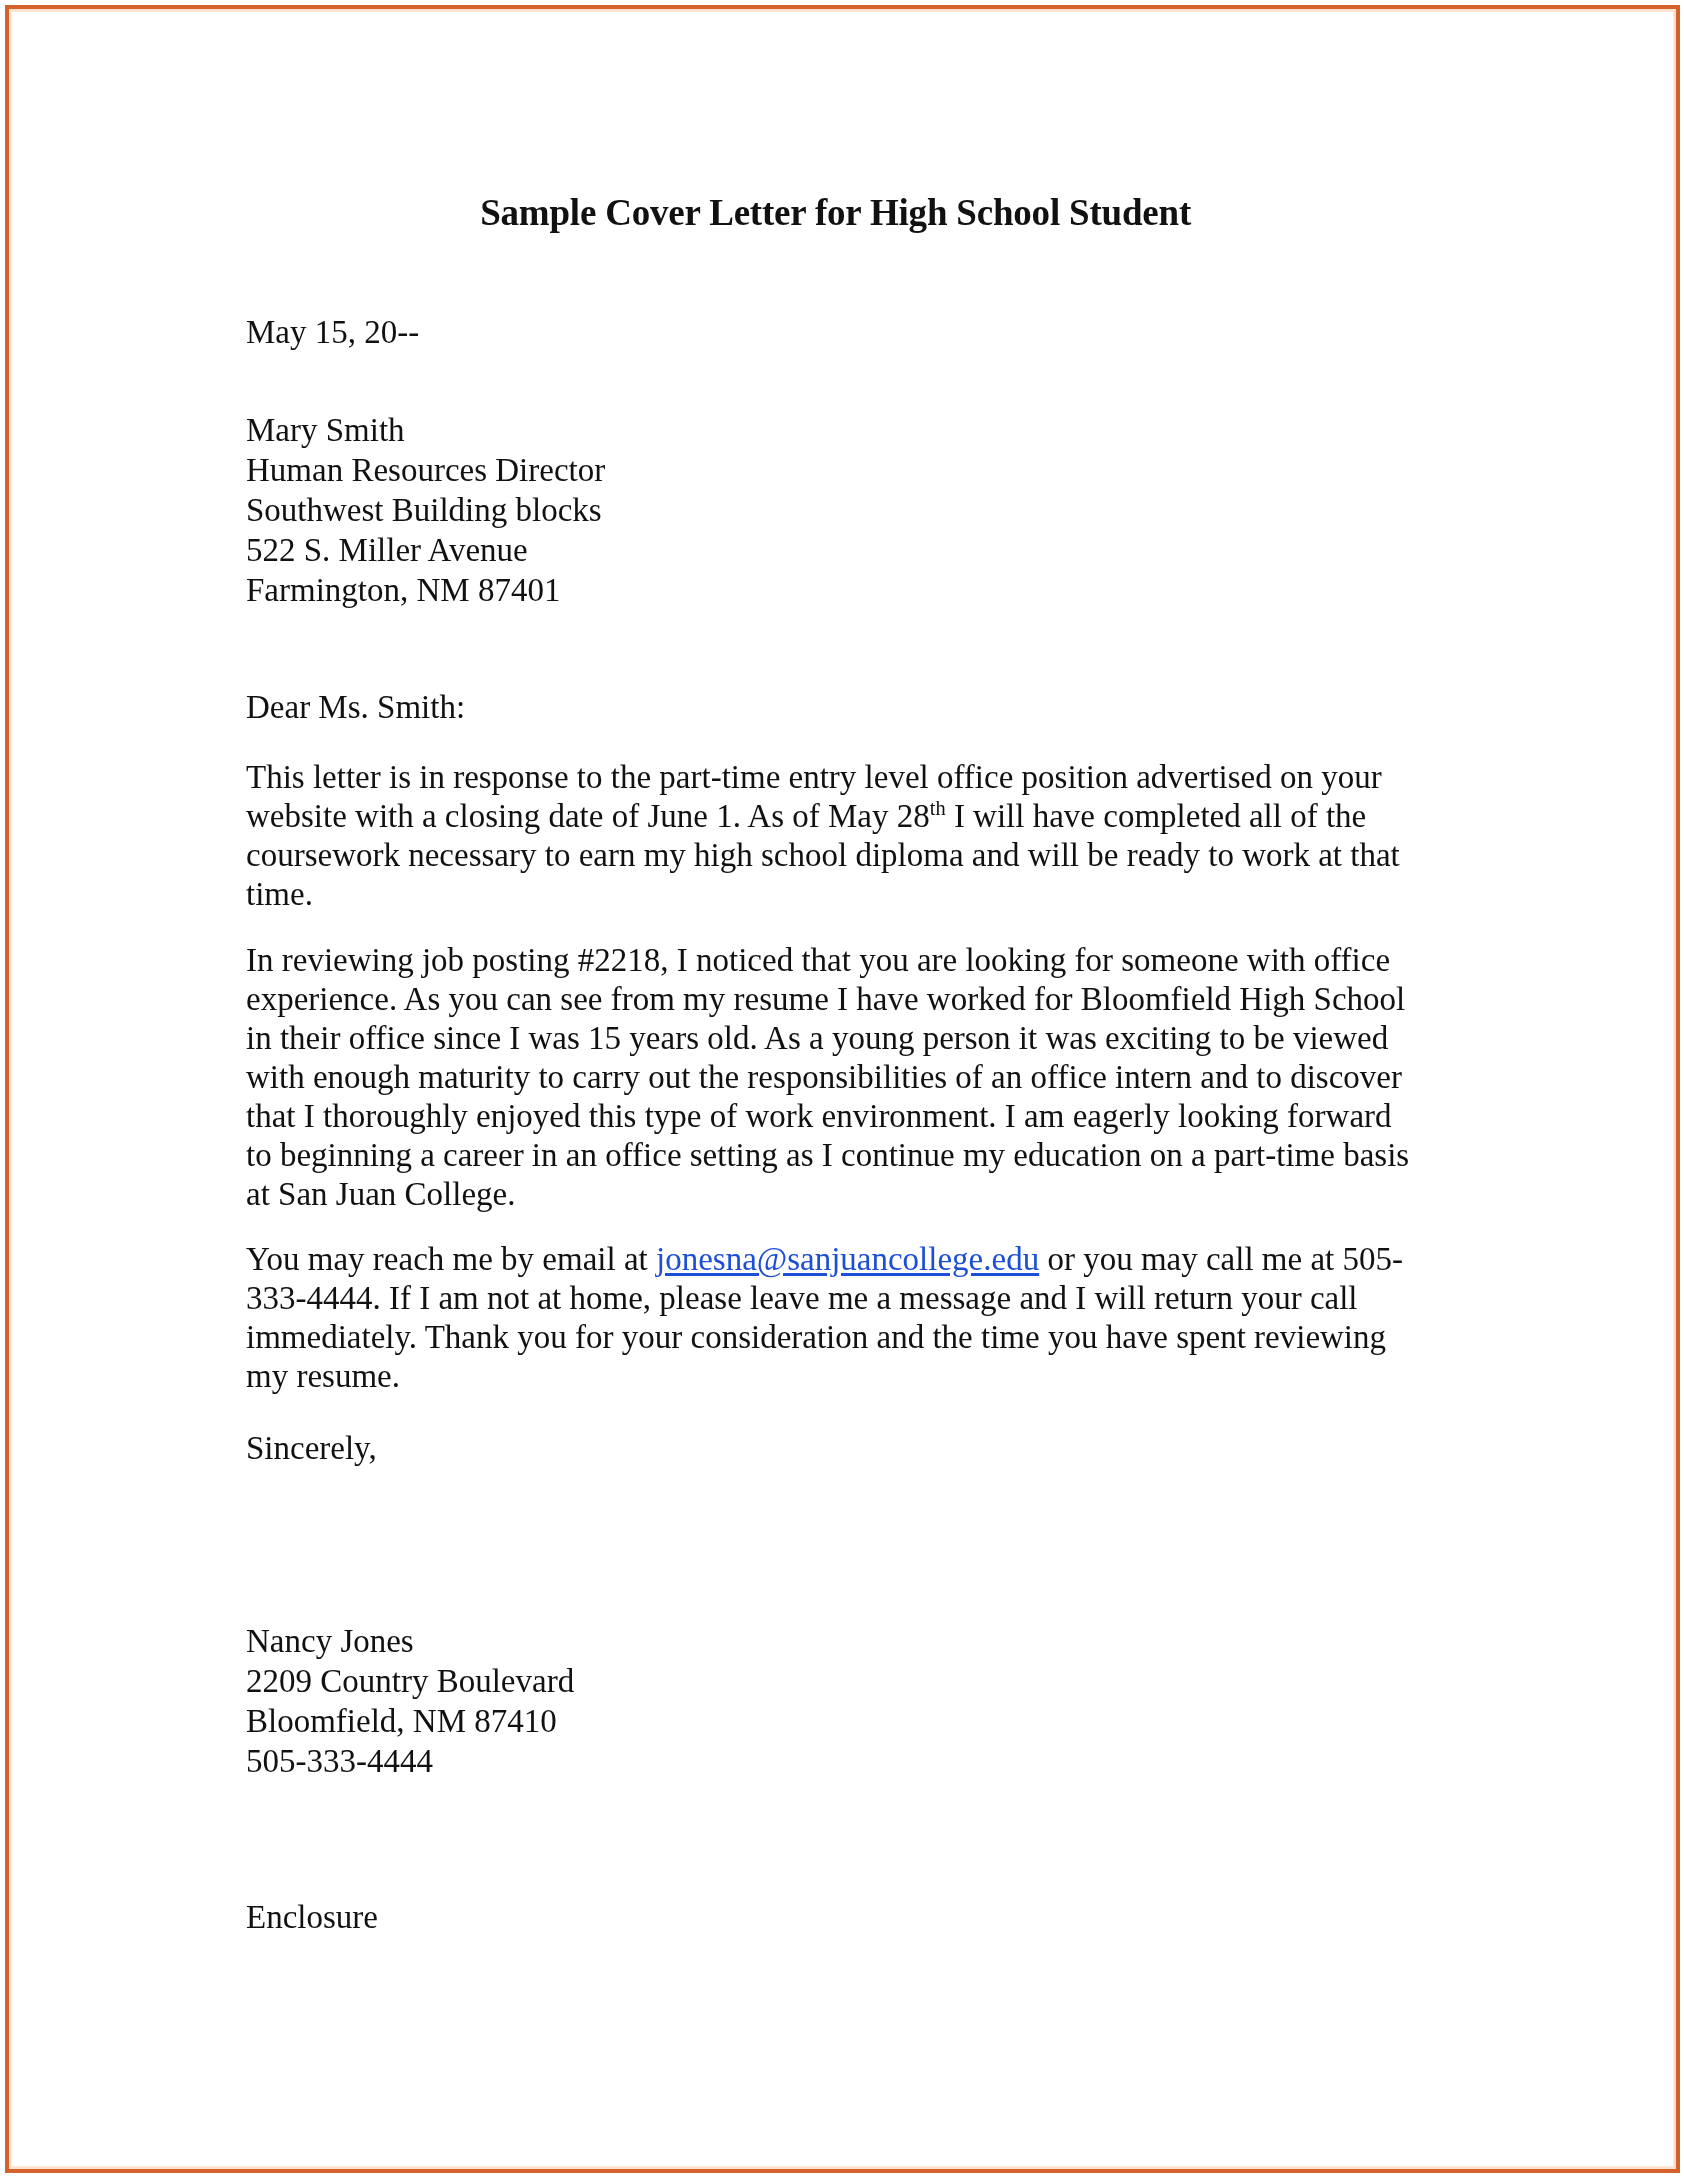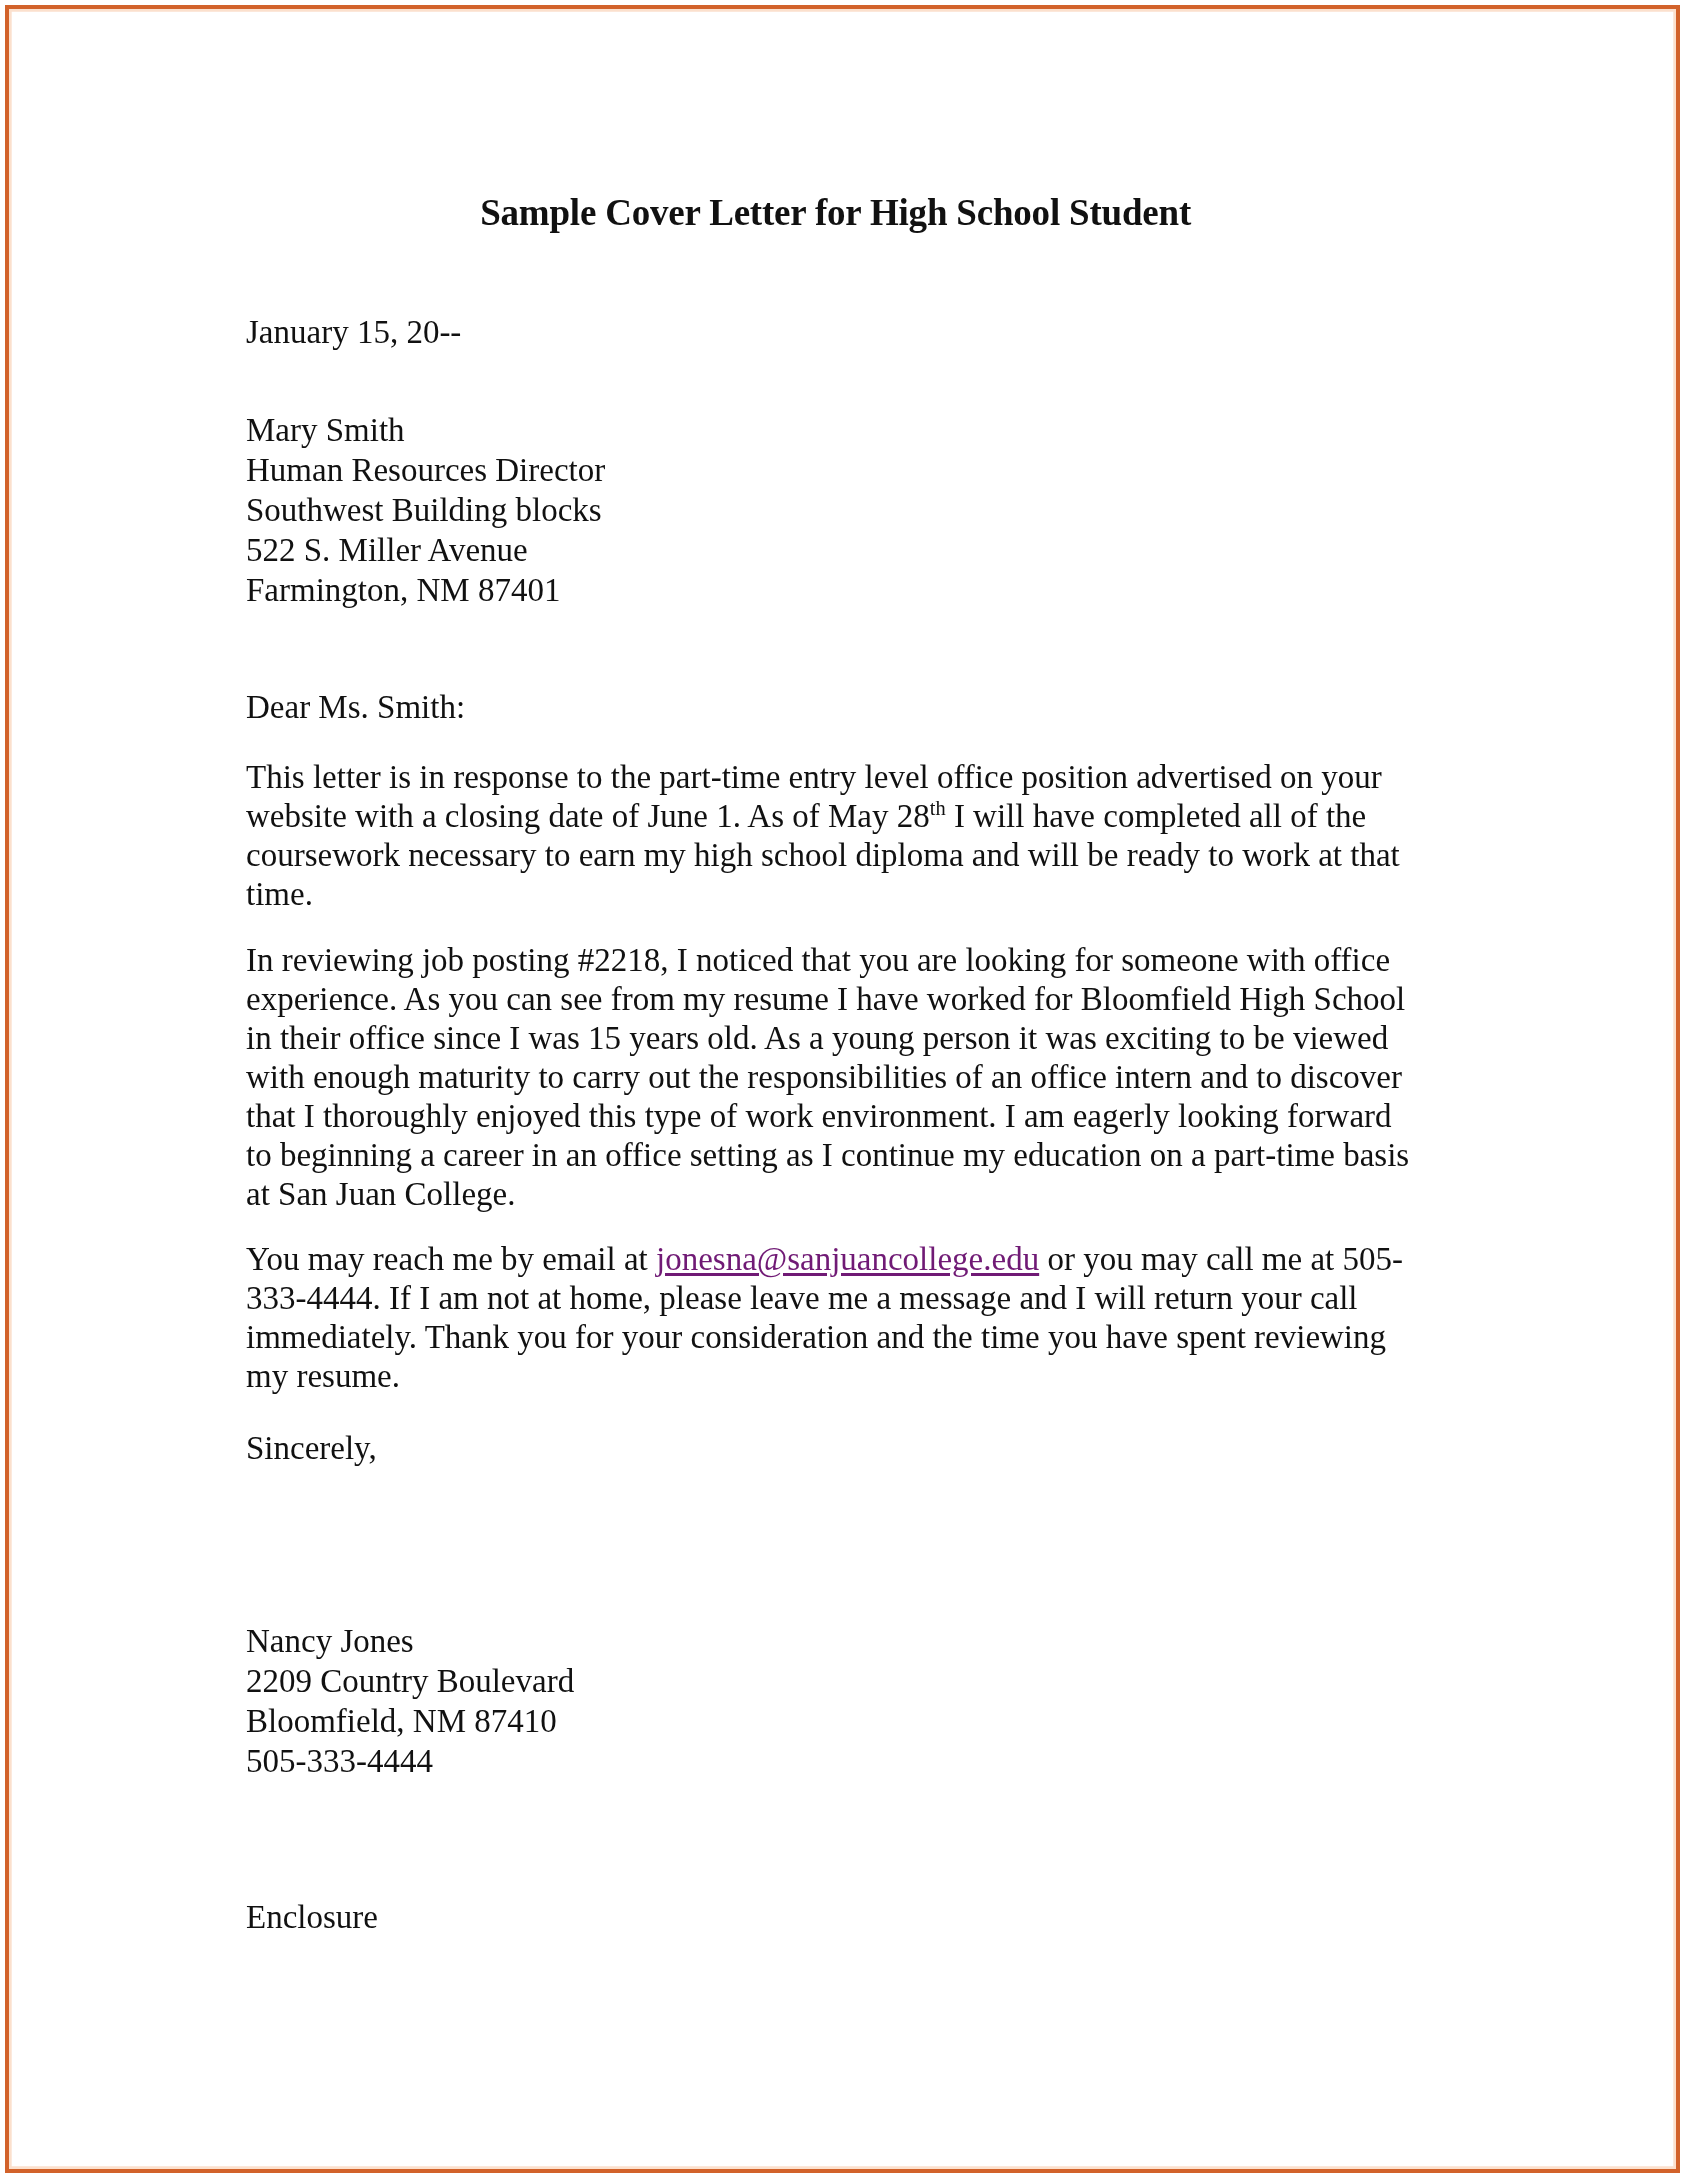--- a/index.html
+++ b/index.html
@@ -101,21 +101,21 @@
   }
 
   sup {
     font-size: 0.62em;
     vertical-align: super;
     line-height: 0;
     margin-top: 32px;
   }
 
   .email-link {
-    color: #701a75;
+    color: #1d4ed8;
     text-decoration: underline;
     text-underline-offset: 2.7px;
   }
 
   .closing {
     position: absolute;
     left: 0;
     top: 1412px;
     font-size: 33px;
     line-height: 40px;
@@ -147,21 +147,21 @@
 <body>
 
 <div class="page">
 
   <div class="sheet">
 
     <div class="letter">
 
       <div class="doc-title">Sample Cover Letter for High School Student</div>
 
-      <div class="date-line">January 15, 20--</div>
+      <div class="date-line">May 15, 20--</div>
 
       <div class="inside-address">
         <div>Mary Smith</div>
         <div>Human Resources Director</div>
         <div>Southwest Building blocks</div>
         <div>522 S. Miller Avenue</div>
         <div>Farmington, NM 87401</div>
       </div>
 
       <div class="salutation">Dear Ms. Smith:</div>

